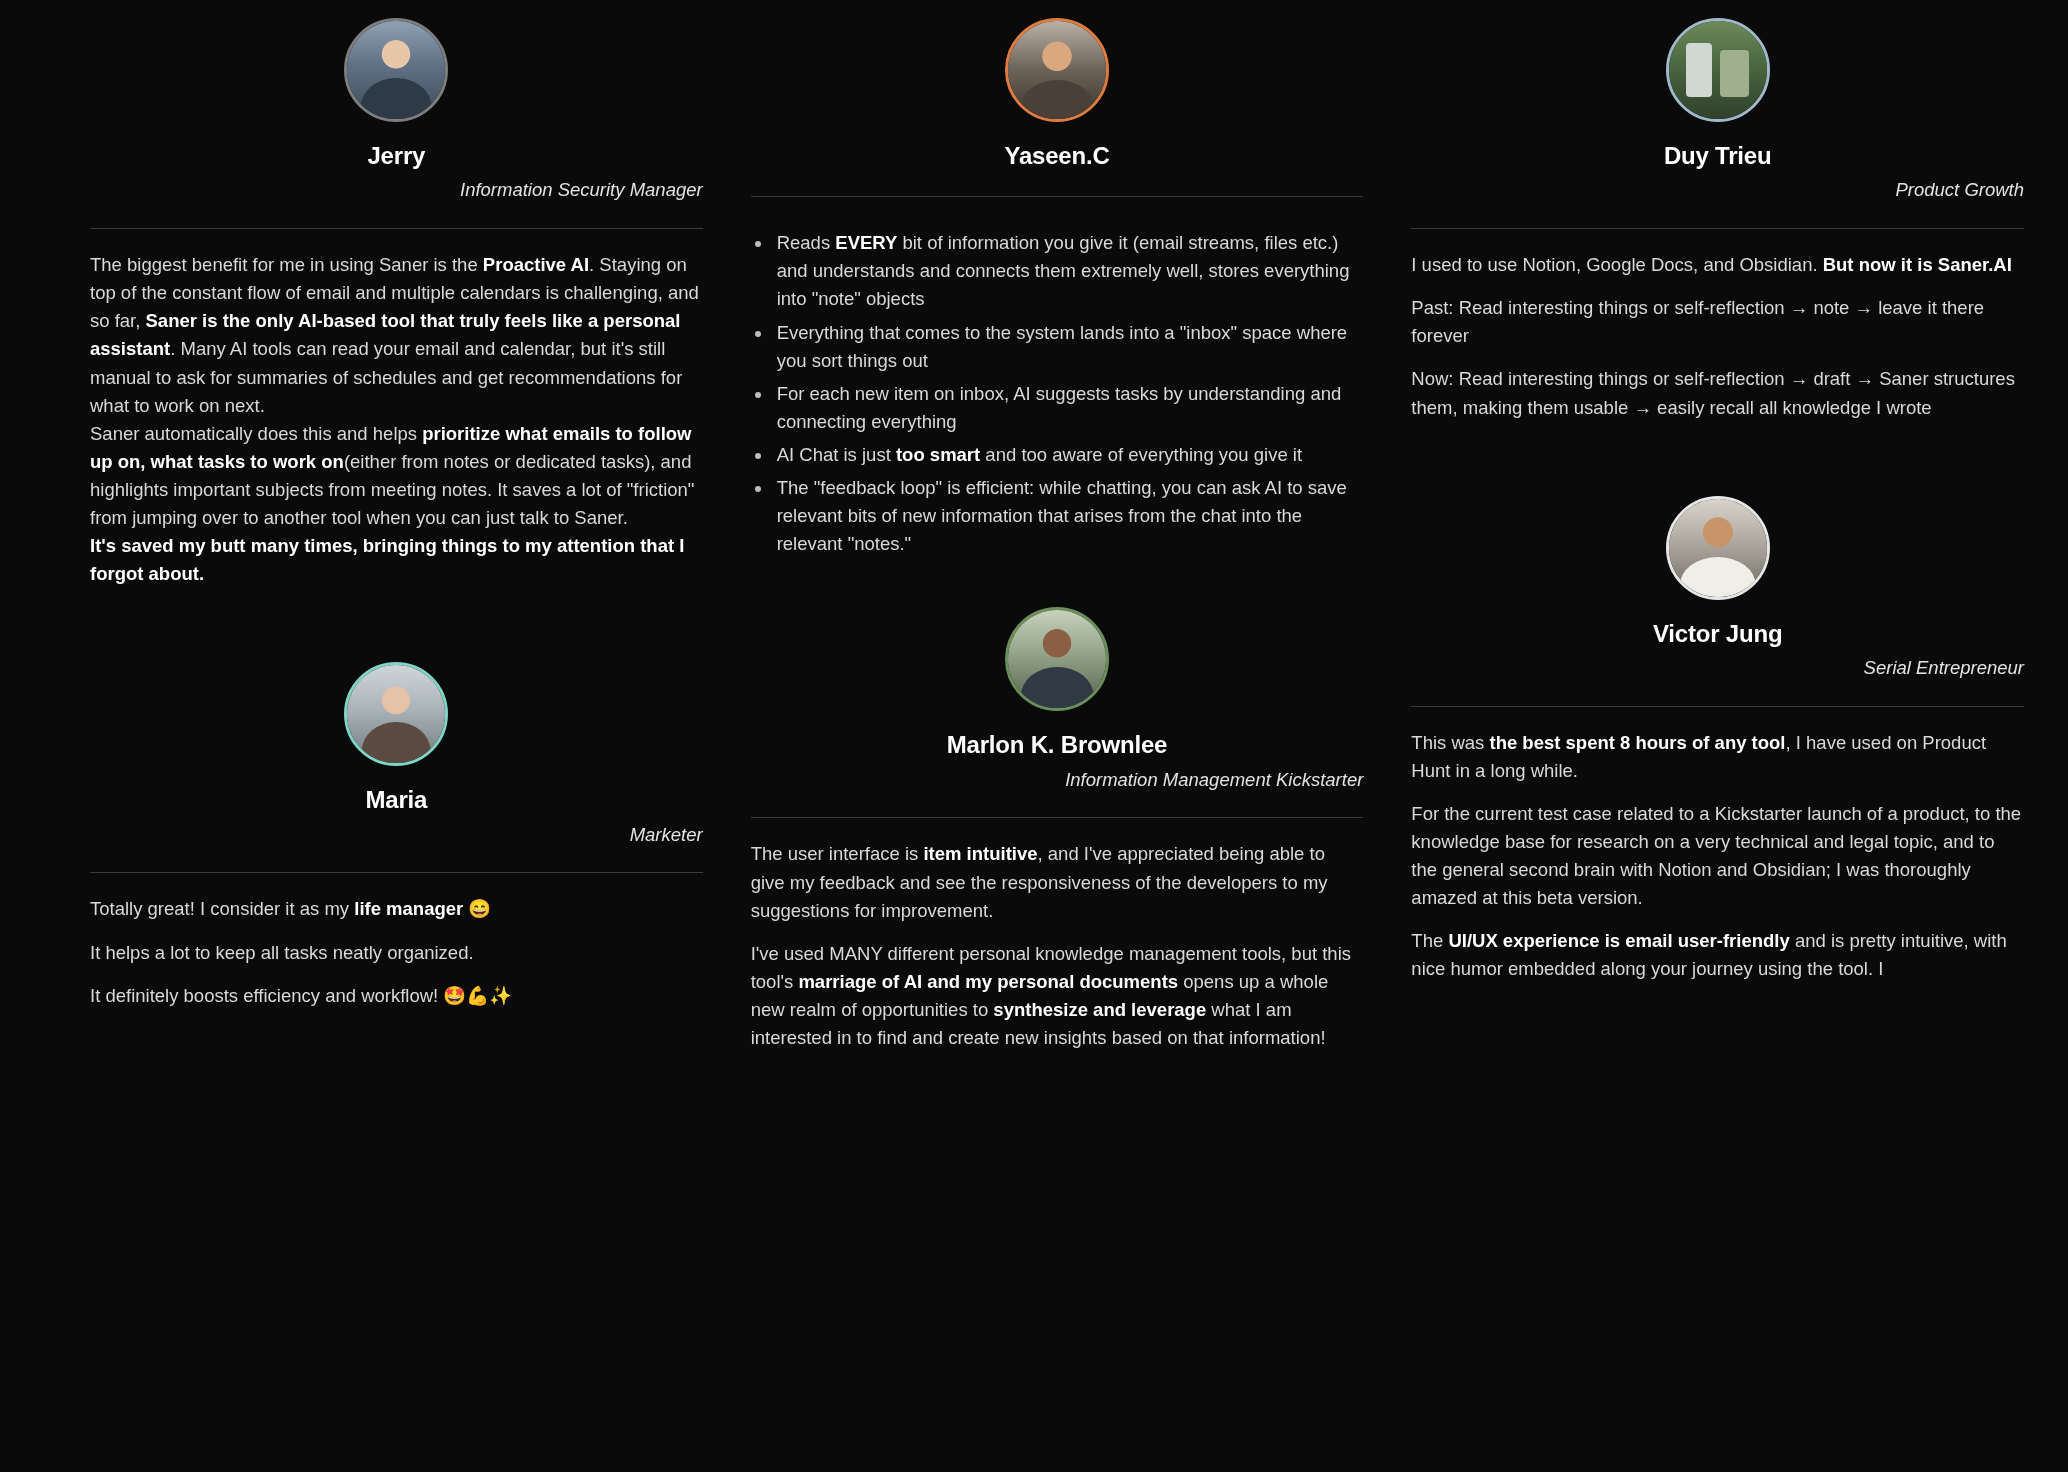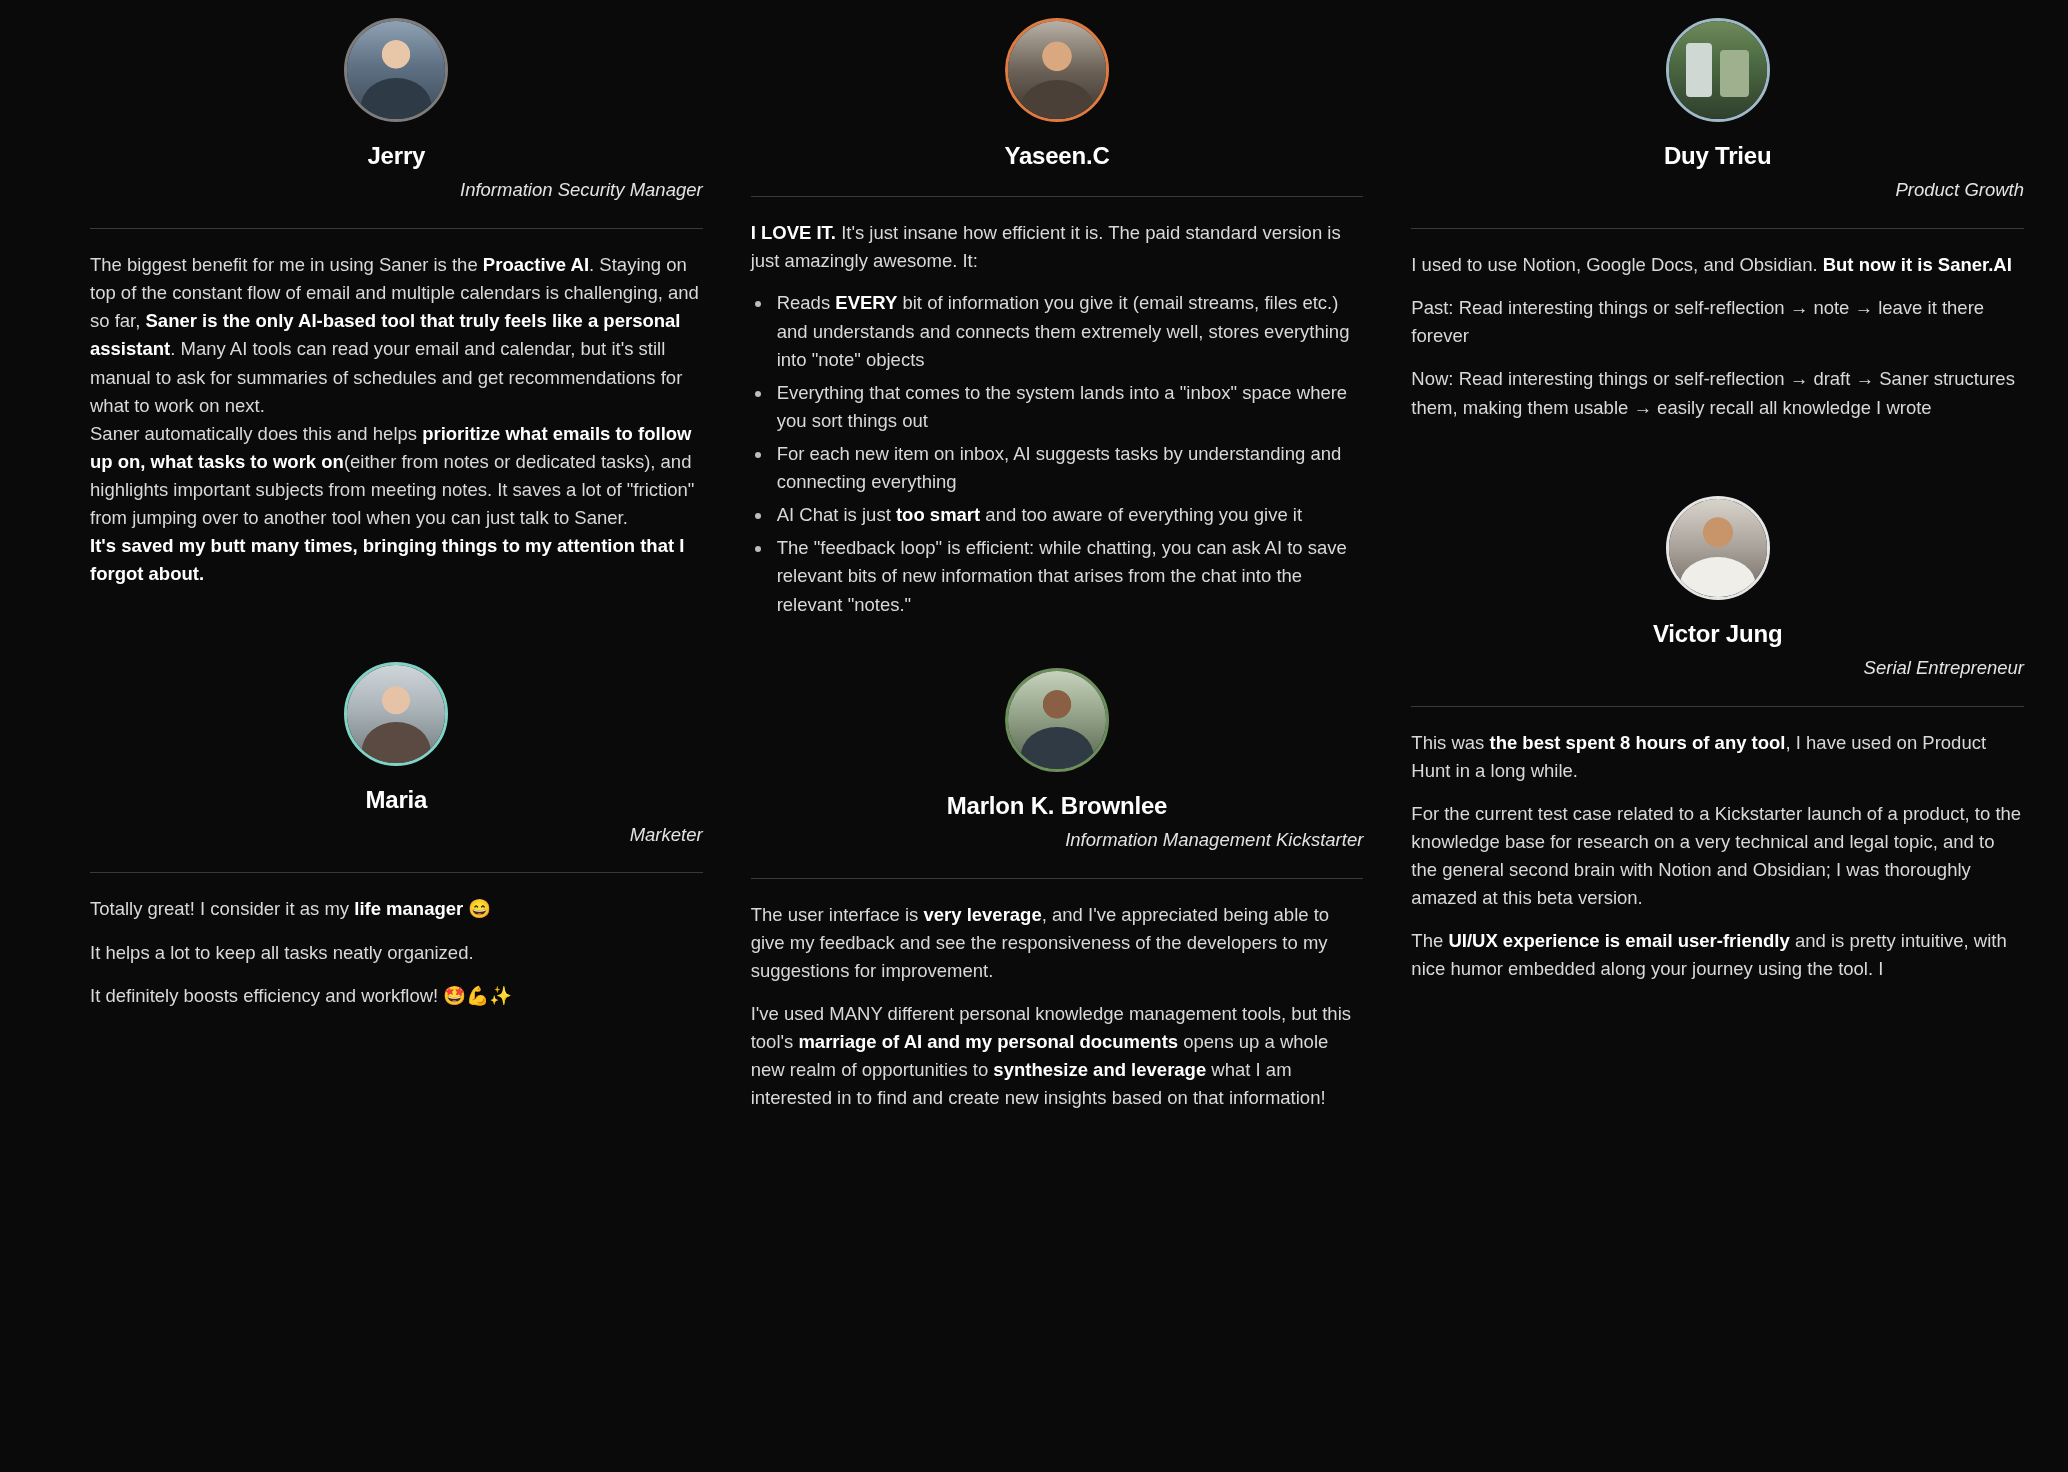--- a/index.html
+++ b/index.html
@@ -159,42 +159,41 @@
 
     <div class="card">
       <div class="avatar-wrap">
         <div class="avatar ring-orange">
           <div class="ph p-yaseen"></div>
         </div>
       </div>
       <div class="name">Yaseen.C</div>
       <div class="rule"></div>
       <div class="body">
-        <p><b>I LOVE IT.</b> It's just insane how efficient it is. The paid standard version is just amazingly awesome. It:</p>
         <ul>
             <li>Reads <b>EVERY</b> bit of information you give it (email streams, files etc.) and understands and connects them extremely well, stores everything into "note" objects</li>
             <li>Everything that comes to the system lands into a "inbox" space where you sort things out</li>
             <li>For each new item on inbox, AI suggests tasks by understanding and connecting everything</li>
             <li>AI Chat is just <b>too smart</b> and too aware of everything you give it</li>
             <li>The "feedback loop" is efficient: while chatting, you can ask AI to save relevant bits of new information that arises from the chat into the relevant "notes."</li>
           </ul>
       </div>
     </div>
 
     <div class="card">
       <div class="avatar-wrap">
         <div class="avatar ring-green">
           <div class="ph p-marlon"></div>
         </div>
       </div>
       <div class="name">Marlon K. Brownlee</div>
       <div class="role">Information Management Kickstarter</div>
       <div class="rule"></div>
       <div class="body spaced">
-          <p>The user interface is <b>very leverage</b>, and I've appreciated being able to give my feedback and see the responsiveness of the developers to my suggestions for improvement.</p>
+          <p>The user interface is <b>item intuitive</b>, and I've appreciated being able to give my feedback and see the responsiveness of the developers to my suggestions for improvement.</p>
           <p>I've used MANY different personal knowledge management tools, but this tool's <b>marriage of AI and my personal documents</b> opens up a whole new realm of opportunities to <b>synthesize and leverage</b> what I am interested in to find and create new insights based on that information!</p>
         </div>
     </div>
 
   </div>
 
   <div class="col col-3">
 
     <div class="card">
       <div class="avatar-wrap">

